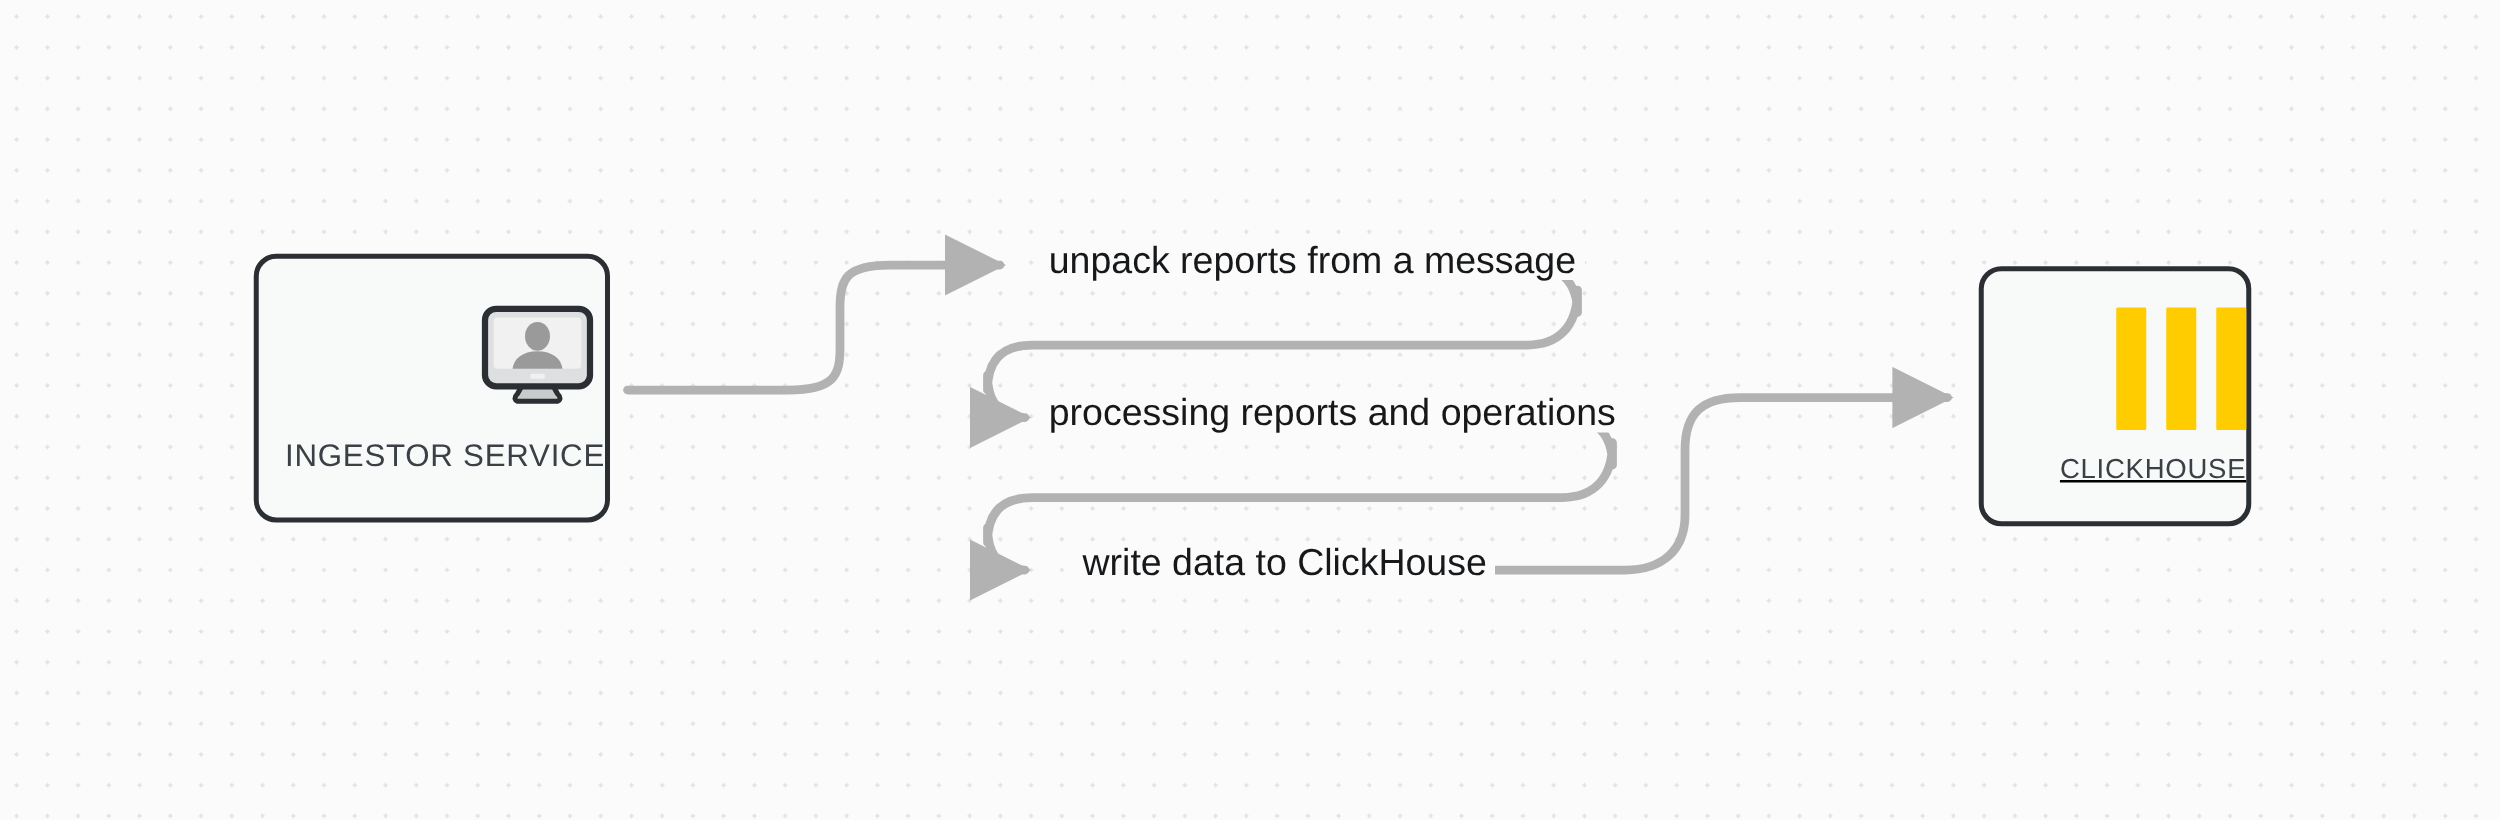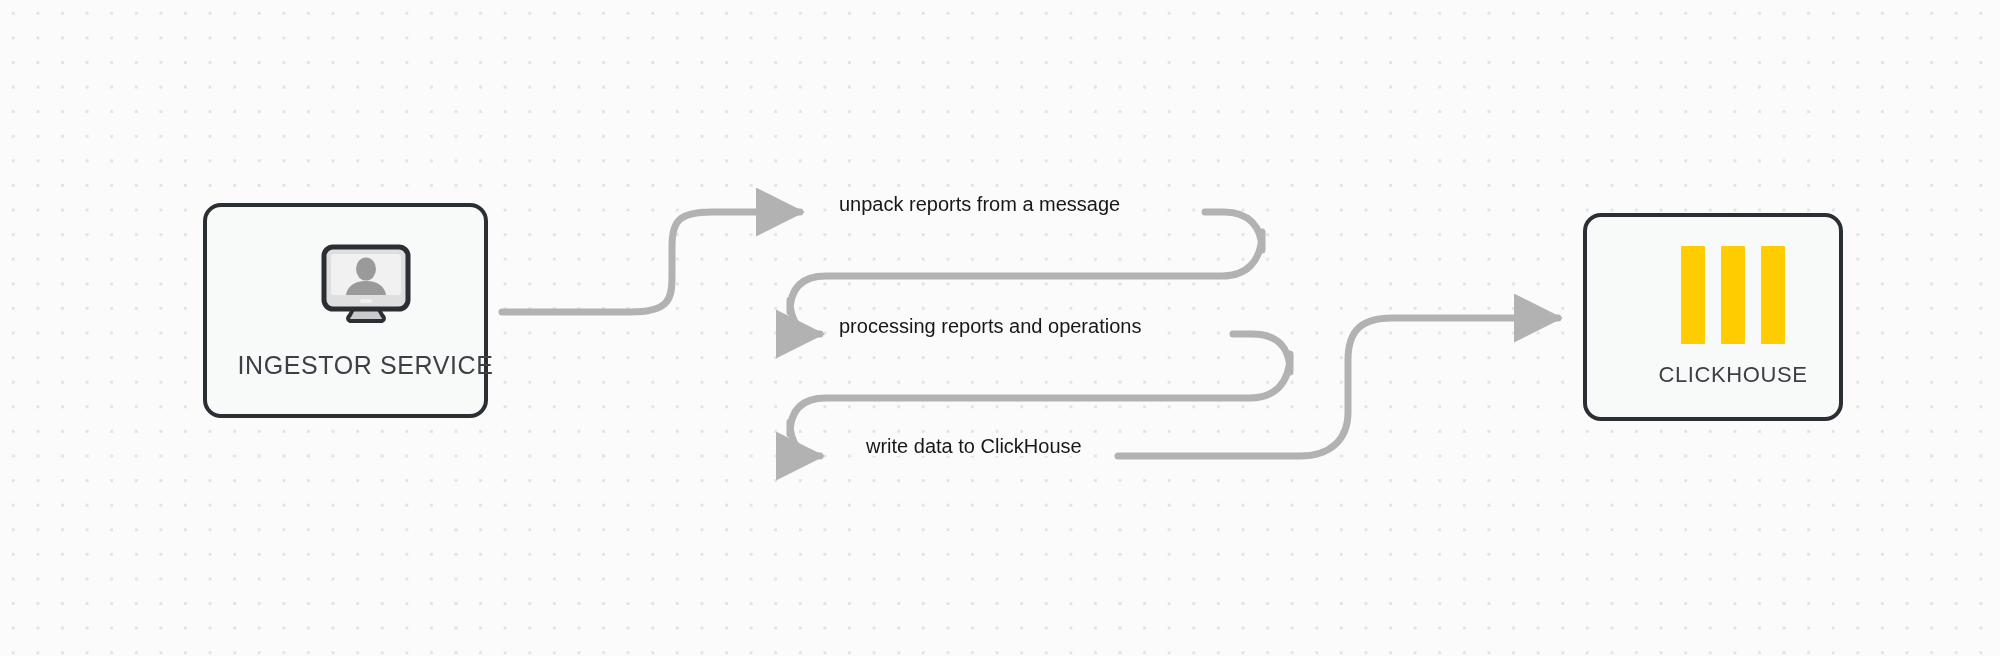--- a/index.html
+++ b/index.html
@@ -27,21 +27,21 @@
   }
   
   .node {
     position: absolute;
     box-sizing: border-box;
     background: #f8f9f9;
     border: 4px solid #2b2f33;
     border-radius: 18px;
     display: flex;
     flex-direction: column;
-    align-items: center;
+    align-items: flex-end;
     justify-content: center;
     padding-left: 40px;
   }
   .node-label {
     color: #3b4046;
     letter-spacing: 0.6px;
     white-space: nowrap;
   }
   #node-ingestor {
     left: 203px;
@@ -49,36 +49,37 @@
     width: 285px;
     height: 215px;
   }
   #node-ingestor .node-label {
     font-size: 25px;
     margin-top: 18px;
   }
   #node-clickhouse {
     left: 1583px;
     top: 213px;
-    width: 260px;
+    width: 218px;
     height: 208px;
+    text-decoration: underline;
   }
   #node-clickhouse .node-label {
     font-size: 22px;
     margin-top: 18px;
   }
   
   .monitor-icon { width: 108px; height: 92px; display:block; }
   
   .ch-logo { display: flex; gap: 16px; height: 98px; align-items: stretch; }
   .ch-bar { width: 24px; border-radius: 1px; }
   
   .edge-label {
     position: absolute;
-    font-size: 20px;
+    font-size: 30px;
     color: #16181a;
     white-space: nowrap;
     background: #fbfbfb;
     padding: 0 7px;
     line-height: 1;
   }
   #edge-label-0 { left: 832px; top: 194px; }
   #edge-label-1 { left: 832px; top: 316px; text-align: right; }
   #edge-label-2 { left: 832px; top: 436px; margin-left: 27px; }
 </style>

